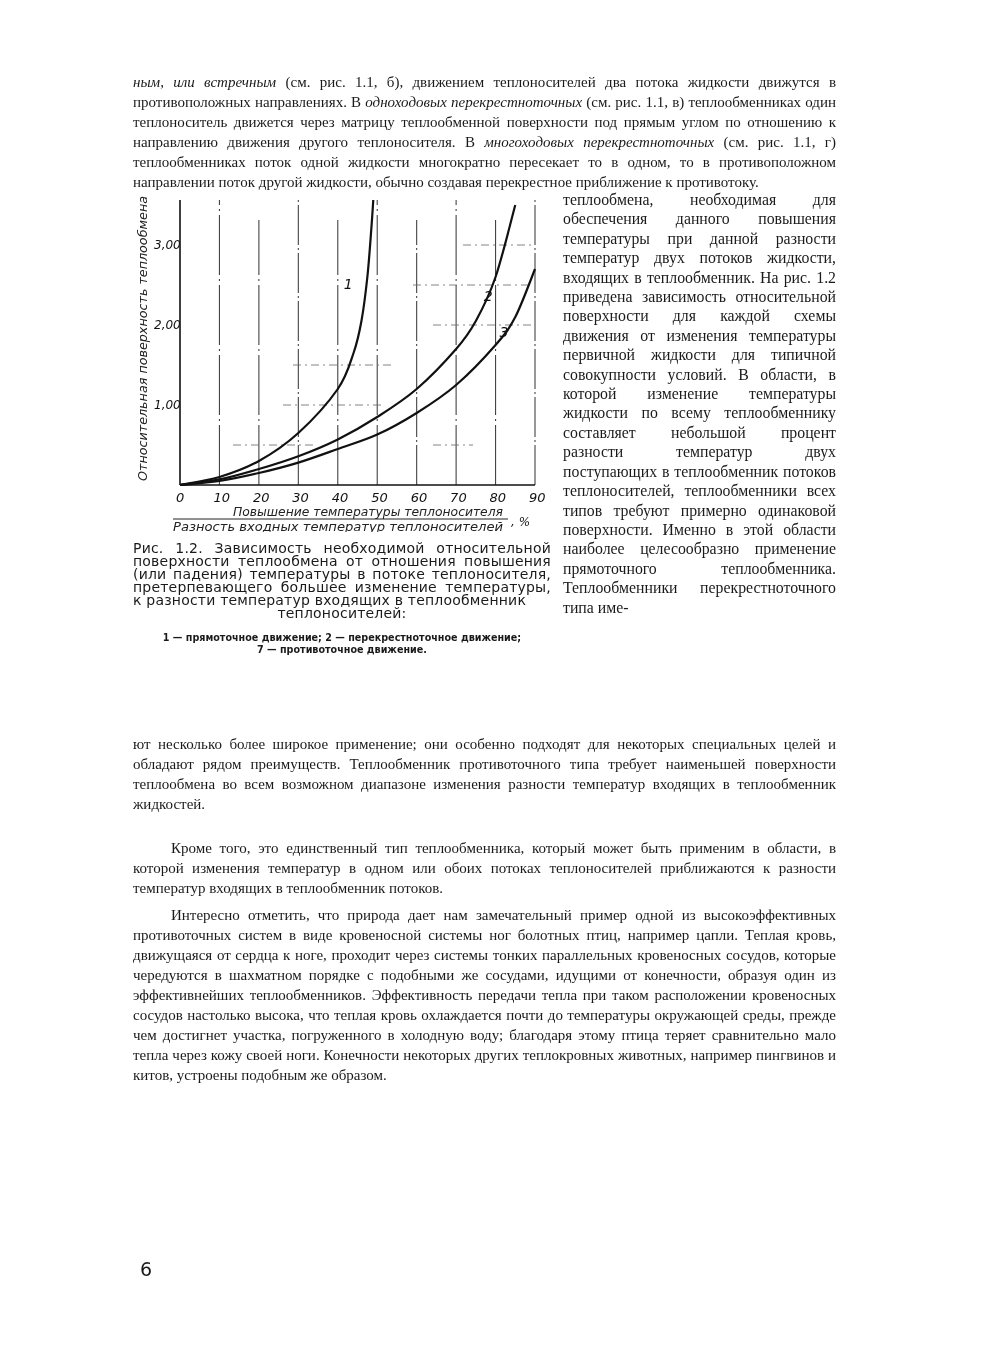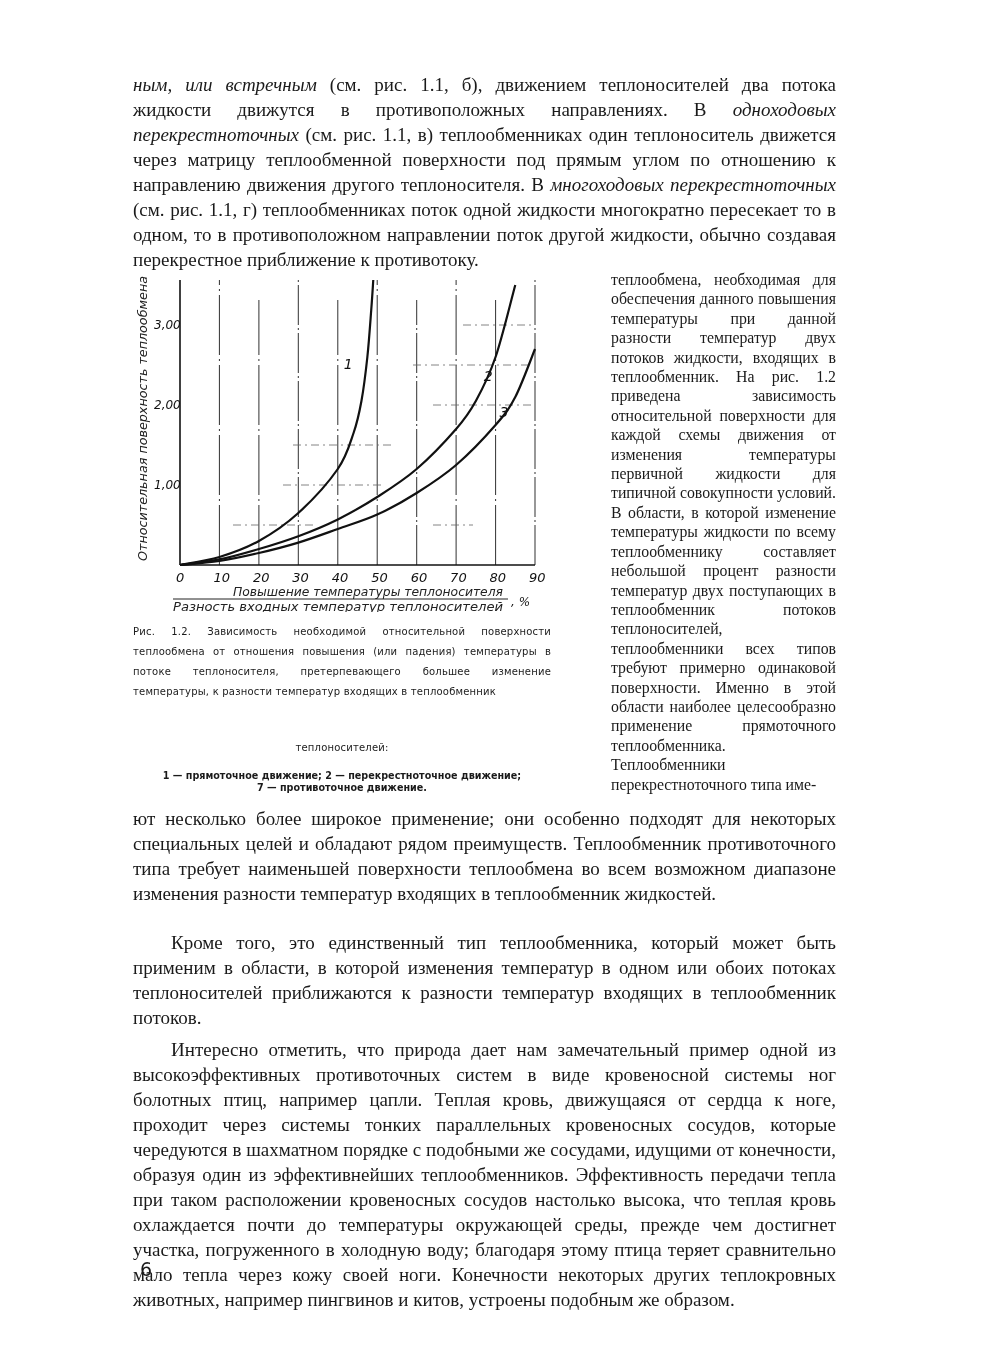--- a/index.html
+++ b/index.html
@@ -1,32 +1,32 @@
 <!DOCTYPE html>
 <html><head>
 <meta charset="utf-8">
 <style>
   html, body { margin:0; padding:0; background:#ffffff; }
   body { width:1000px; height:1365px; position:relative; overflow:hidden;
          font-family:"Liberation Serif","DejaVu Serif",serif; color:#1a1a1a; }
   .page { position:absolute; left:133px; top:72px; width:703px; }
-  .p { font-size:19px; line-height:25px; text-align:justify; margin:0; }
+  .p { font-size:15px; line-height:20px; text-align:justify; margin:0; }
   .indent { text-indent:38px; }
   .it { font-style:italic; }
   .split { position:relative; height:530px; margin-top:0; }
   .fig { position:absolute; left:0; top:0; width:418px; }
   .rightcol { position:absolute; left:430px; top:-2px; width:273px; }
-  .rightcol .p { font-size:15.8px; line-height:19.4px;margin-left:48px; }
+  .rightcol .p { font-size:15.8px; line-height:19.4px; }
   .caption { margin-top:6px; width:418px; font-family:"DejaVu Sans","Liberation Sans",sans-serif; }
-  .cap-main { font-size:10px; line-height:20px; text-align:justify; letter-spacing:0.2px; }
-  .cap-main .last { display:block; text-align:center;margin-top:36px; }
+  .cap-main { font-size:14px; line-height:13px; text-align:justify; letter-spacing:0.2px; }
+  .cap-main .last { display:block; text-align:center; }
   .cap-legend { font-size:9.6px; line-height:12px; text-align:center; font-weight:bold; margin-top:12px; }
   .pagenum { position:absolute; left:140px; top:1258px; font-family:"DejaVu Sans",sans-serif; font-size:19px; }
   svg text { font-family:"DejaVu Sans","Liberation Sans",sans-serif; font-style:italic; }
-  .after-split { margin-top:4px; }
+  .after-split { margin-top:12px; }
 </style>
 </head>
 <body>
 
 <div class="page">
 
   <p class="p" id="para-top"><span class="it">ным, или </span><span class="it">встречным</span><span> (см. рис. 1.1, б), движением теплоносителей два потока жидкости движутся в противоположных направлениях. В </span><span class="it">одноходовых перекрестноточных</span><span> (см. рис. 1.1, в) теплообменниках один теплоноситель движется через матрицу теплообменной поверхности под прямым углом по отношению к направлению движения другого теплоносителя. В </span><span class="it">многоходовых перекрестноточных</span><span> (см. рис. 1.1, г) теплообменниках поток одной жидкости многократно пересекает то в одном, то в противоположном направлении поток другой жидкости, обычно создавая перекрестное приближение к противотоку.</span></p>
 
 
   <div class="split">

